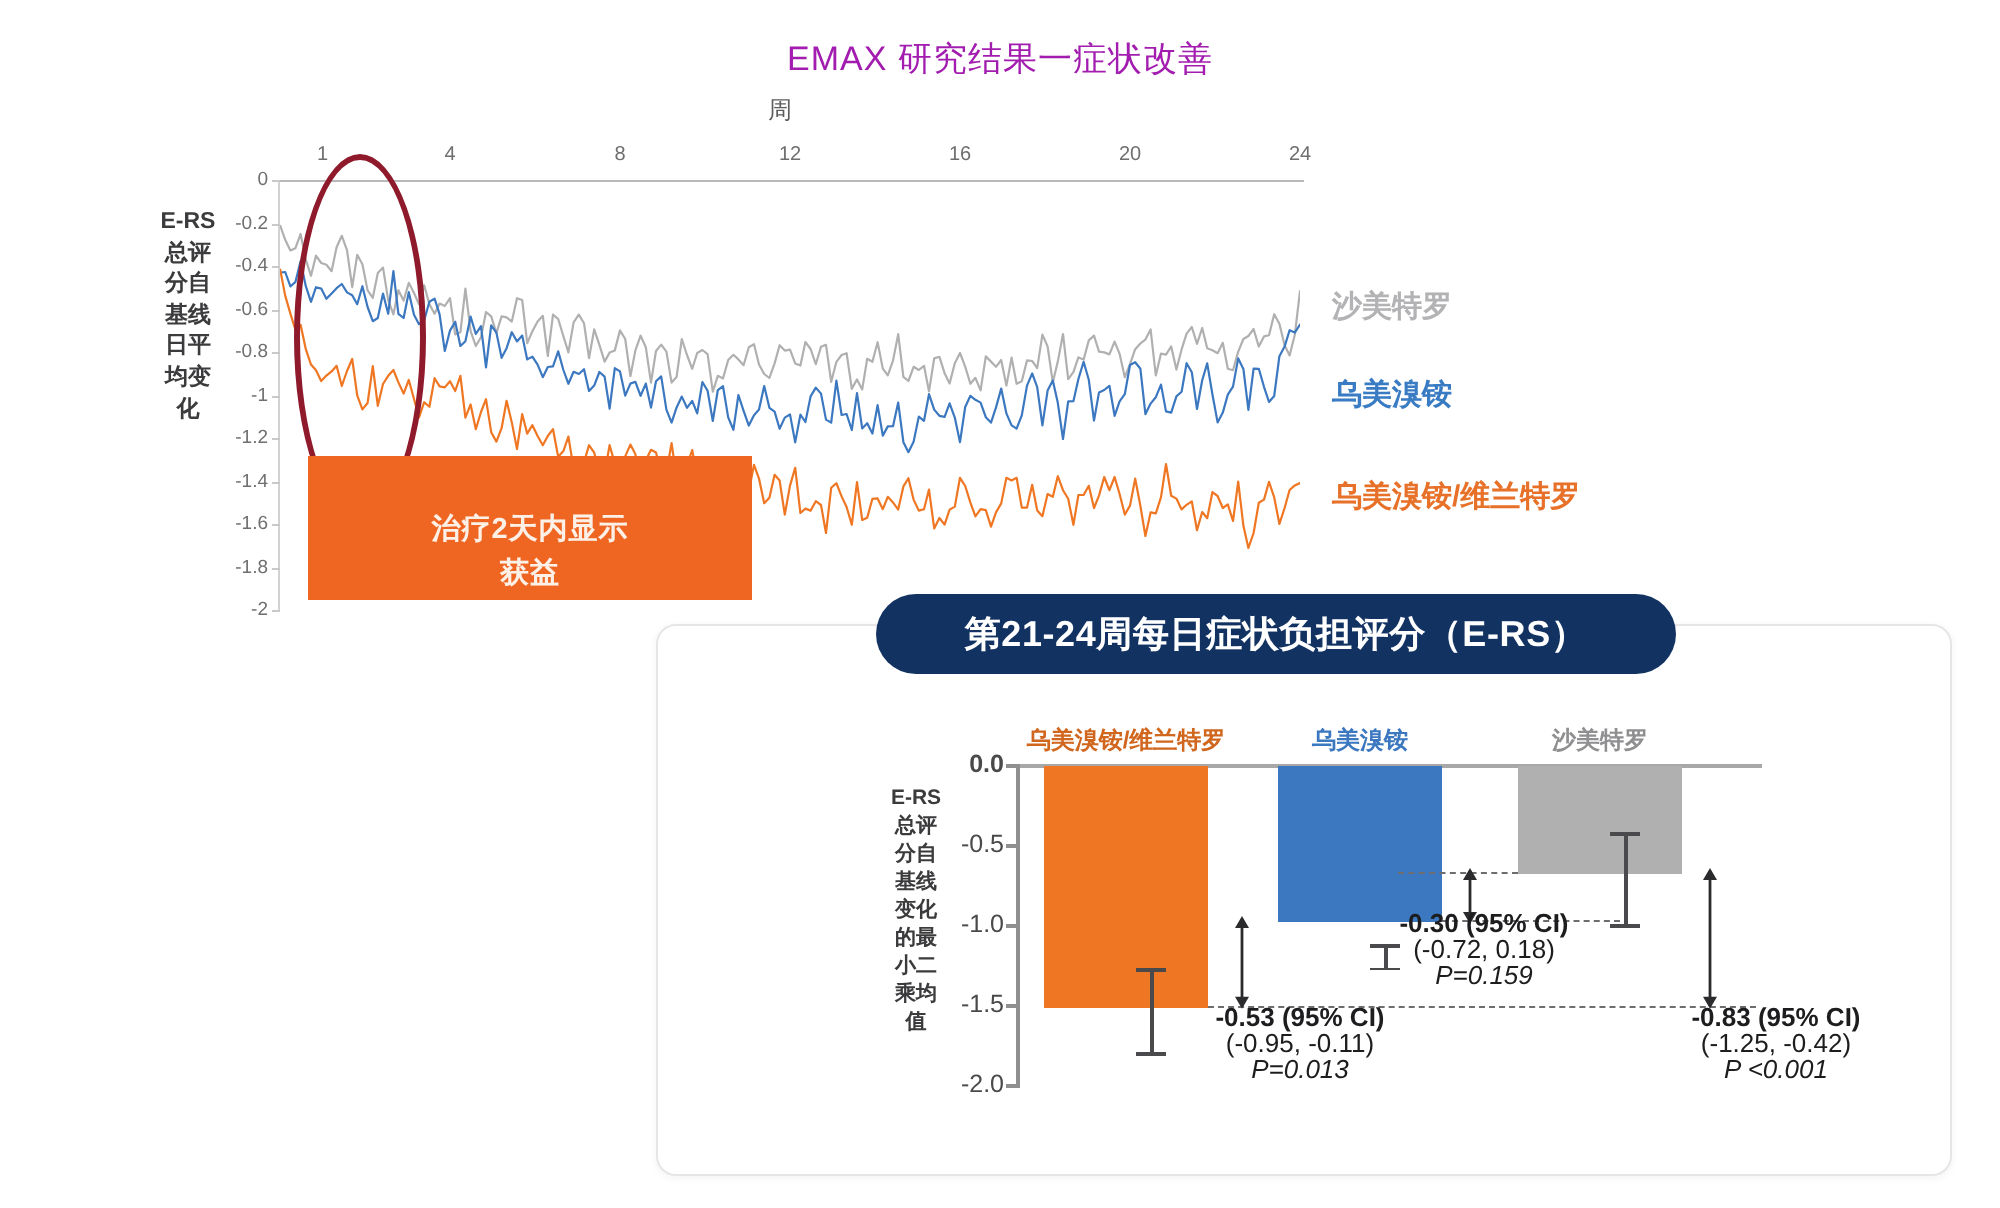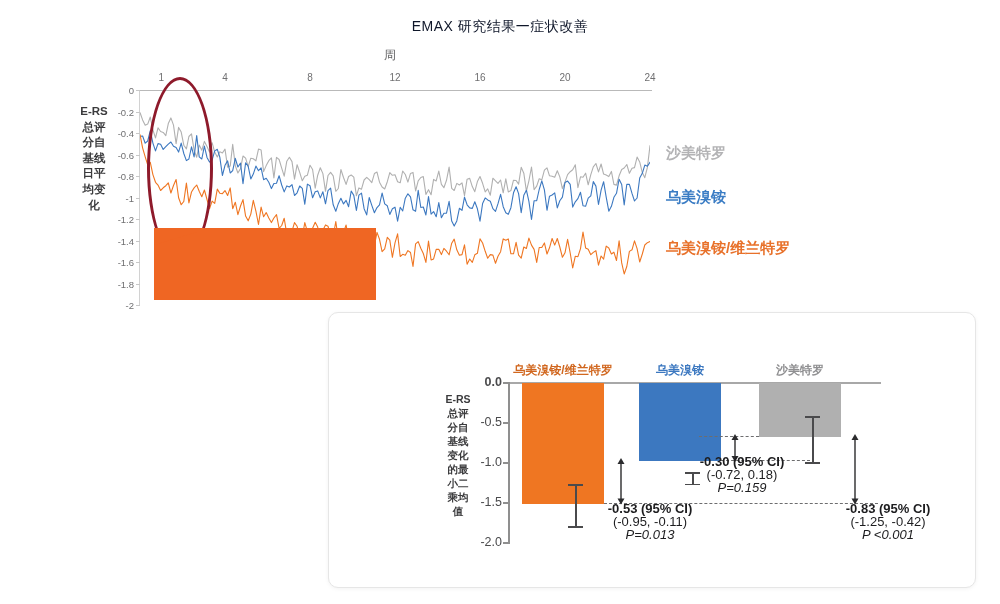--- a/index.html
+++ b/index.html
@@ -8,21 +8,21 @@
     background:#ffffff;
     font-family:"Liberation Sans","DejaVu Sans",sans-serif;
     overflow:hidden;
     position:relative;
   }
   #stage{position:absolute;left:0;top:0;width:1000px;height:604px;}
 
   
   .main-title{
     position:absolute;left:0;top:18px;width:1000px;text-align:center;
-    font-size:14px;color:#0f172a;letter-spacing:.5px;
+    font-size:17px;color:#a21caf;letter-spacing:.5px;
     font-family:"Liberation Sans","DejaVu Sans",sans-serif;
   }
   .weeks-label{
     position:absolute;left:330px;top:47px;width:120px;text-align:center;
     font-size:12px;color:#5d5d5f;
   }
 
   
   .top-chart{position:absolute;left:0;top:0;width:1000px;height:320px;}
   .top-plot{position:absolute;left:140px;top:90px;width:510px;height:215px;}
@@ -190,29 +190,36 @@
         <polyline points="0.0,46.3 2.6,46.0 5.2,53.2 7.7,51.0 10.3,40.6 12.9,53.1 15.5,60.9 18.0,53.6 20.6,54.3 23.2,59.4 25.8,56.7 28.3,54.1 30.9,52.0 33.5,56.2 36.1,57.6 38.6,62.1 41.2,53.1 43.8,63.5 46.4,70.6 48.9,69.0 51.5,56.8 54.1,66.9 56.7,45.6 59.2,66.9 61.8,69.0 64.4,56.1 67.0,67.4 69.5,72.1 72.1,70.1 74.7,60.9 77.3,59.3 79.8,67.2 82.4,85.5 85.0,75.3 87.6,70.9 90.2,83.0 92.7,80.6 95.3,68.3 97.9,77.0 100.5,73.1 103.0,93.7 105.6,72.7 108.2,76.3 110.8,88.9 113.3,84.1 115.9,76.1 118.5,80.7 121.1,77.8 123.6,89.7 126.2,88.3 128.8,92.3 131.4,98.6 133.9,93.5 136.5,93.2 139.1,85.7 141.7,95.0 144.2,101.9 146.8,95.9 149.4,97.0 152.0,94.6 154.5,105.5 157.1,102.8 159.7,96.0 162.3,98.3 164.8,114.3 167.4,94.1 170.0,95.7 172.6,107.8 175.2,101.8 177.7,100.9 180.3,107.9 182.9,101.8 185.5,113.8 188.0,100.6 190.6,98.2 193.2,114.8 195.8,121.3 198.3,113.7 200.9,108.3 203.5,113.9 206.1,110.4 208.6,116.7 211.2,101.0 213.8,105.4 216.4,120.5 218.9,105.1 221.5,103.1 224.1,118.7 226.7,124.9 229.2,107.5 231.8,115.4 234.4,122.8 237.0,117.6 239.5,114.8 242.1,103.0 244.7,113.9 247.3,115.8 249.8,124.4 252.4,118.8 255.0,117.2 257.6,131.2 260.2,117.3 262.7,121.0 265.3,108.2 267.9,103.8 270.5,106.8 273.0,119.8 275.6,121.3 278.2,100.3 280.8,117.5 283.3,117.0 285.9,125.0 288.5,106.6 291.1,124.2 293.6,121.6 296.2,126.8 298.8,112.6 301.4,127.8 303.9,123.2 306.5,123.1 309.1,111.3 311.7,131.1 314.2,136.1 316.8,130.9 319.4,118.3 322.0,120.4 324.5,107.1 327.1,114.8 329.7,117.9 332.3,118.4 334.8,111.7 337.4,118.8 340.0,131.1 342.6,113.5 345.2,107.9 347.7,109.9 350.3,111.3 352.9,118.6 355.5,121.3 358.0,113.7 360.6,104.3 363.2,116.7 365.8,122.7 368.3,124.3 370.9,117.7 373.5,102.8 376.1,96.7 378.6,103.6 381.2,122.7 383.8,105.3 386.4,100.2 388.9,111.4 391.5,129.5 394.1,110.7 396.7,110.6 399.2,99.5 401.8,90.9 404.4,99.9 407.0,120.3 409.5,106.2 412.1,105.0 414.7,102.9 417.3,117.9 419.8,110.7 422.4,107.1 425.0,92.5 427.6,91.1 430.2,94.4 432.7,117.1 435.3,111.8 437.9,108.6 440.5,102.3 443.0,115.7 445.6,116.3 448.2,108.2 450.8,105.9 453.3,91.6 455.9,96.1 458.5,114.5 461.1,100.1 463.6,91.7 466.2,107.1 468.8,121.2 471.4,116.3 473.9,107.3 476.5,103.3 479.1,89.2 481.7,94.5 484.2,114.9 486.8,94.3 489.4,94.4 492.0,103.4 494.5,111.0 497.1,108.0 499.7,88.1 502.3,83.3 504.8,75.1 507.4,76.3 510.0,72.3 512.6,70.7" fill="none" stroke="#3c78c0" stroke-width="1.1" stroke-linejoin="round"></polyline>
         <polyline points="0.0,44.4 2.6,57.8 5.2,66.8 7.7,74.9 10.3,72.4 12.9,84.6 15.5,92.3 18.0,95.1 20.6,100.5 23.2,97.8 25.8,95.7 28.3,92.9 30.9,103.0 33.5,95.5 36.1,89.5 38.6,107.7 41.2,114.7 43.8,111.5 46.4,93.1 48.9,112.9 51.5,102.0 54.1,97.9 56.7,95.0 59.2,101.2 61.8,106.8 64.4,100.0 67.0,109.5 69.5,118.7 72.1,111.1 74.7,113.4 77.3,99.1 79.8,103.2 82.4,103.7 85.0,100.6 87.6,105.5 90.2,97.9 92.7,118.8 95.3,112.2 97.9,124.6 100.5,116.0 103.0,109.6 105.6,126.1 108.2,130.8 110.8,124.1 113.3,110.4 115.9,121.2 118.5,134.5 121.1,117.1 123.6,126.8 126.2,122.6 128.8,128.0 131.4,132.6 133.9,128.0 136.5,124.6 139.1,138.4 141.7,135.5 144.2,128.3 146.8,144.2 149.4,145.1 152.0,141.2 154.5,132.6 157.1,136.3 159.7,146.1 162.3,146.7 164.8,132.6 167.4,141.7 170.0,148.5 172.6,138.2 175.2,132.3 177.7,137.1 180.3,151.9 182.9,140.3 185.5,134.9 188.0,136.2 190.6,146.4 193.2,146.0 195.8,131.6 198.3,149.3 200.9,151.1 203.5,142.5 206.1,135.0 208.6,149.0 211.2,149.3 213.8,144.2 216.4,143.8 218.9,151.0 221.5,157.5 224.1,158.2 226.7,151.6 229.2,155.5 231.8,154.3 234.4,155.6 237.0,142.4 239.5,149.3 242.1,161.6 244.7,158.9 247.3,147.4 249.8,150.2 252.4,167.3 255.0,152.8 257.6,143.9 260.2,166.5 262.7,164.3 265.3,165.3 267.9,160.6 270.5,162.5 273.0,176.5 275.6,153.9 278.2,151.6 280.8,158.2 283.3,163.5 285.9,172.4 288.5,151.1 291.1,170.0 293.6,168.9 296.2,159.4 298.8,159.2 301.4,164.6 303.9,158.4 306.5,161.2 309.1,164.8 311.7,153.2 314.2,149.1 316.8,159.8 319.4,165.3 322.0,164.6 324.5,154.8 327.1,174.2 329.7,169.0 332.3,172.3 334.8,164.8 337.4,163.3 340.0,148.9 342.6,153.0 345.2,161.3 347.7,168.2 350.3,164.6 352.9,165.1 355.5,173.3 358.0,166.2 360.6,161.7 363.2,148.9 365.8,150.2 368.3,148.9 370.9,163.8 373.5,163.8 376.1,152.4 378.6,165.2 381.2,168.1 383.8,157.0 386.4,158.4 388.9,148.1 391.5,155.1 394.1,159.4 396.7,172.4 399.2,157.5 401.8,157.5 404.4,152.9 407.0,164.0 409.5,157.8 412.1,148.5 414.7,155.1 417.3,148.5 419.8,157.0 422.4,167.3 425.0,162.8 427.6,149.3 430.2,163.0 432.7,178.0 435.3,166.2 437.9,166.7 440.5,158.6 443.0,142.0 445.6,157.9 448.2,159.3 450.8,164.7 453.3,162.4 455.9,160.7 458.5,175.1 461.1,166.0 463.6,169.1 466.2,156.1 468.8,158.0 471.4,164.0 473.9,162.2 476.5,170.5 479.1,150.8 481.7,172.9 484.2,184.0 486.8,176.5 489.4,161.4 492.0,159.8 494.5,150.9 497.1,158.7 499.7,172.0 502.3,164.0 504.8,155.0 507.4,152.7 510.0,151.5 512.6,155.6" fill="none" stroke="#ef7622" stroke-width="1.1" stroke-linejoin="round"></polyline>
       </svg>
 
     <div class="ellipse-highlight"></div>
 
     <div class="callout">
       <svg class="callout-shape" viewBox="0 0 222 72" preserveAspectRatio="none">
         <polygon points="0,17 0,72 222,72 222,23 43,23 43,4" fill="#ef6623"></polygon>
       </svg>
+      <div class="callout-text">
+        <span>治疗2天内显示</span><br>
+        <span>获益</span>
+      </div>
     </div>
 
     <div class="series-label lbl-sal">沙美特罗</div>
     <div class="series-label lbl-umec">乌美溴铵</div>
     <div class="series-label lbl-umecvil">乌美溴铵/维兰特罗</div>
   </div>
 
   <div class="inset-card"></div>
 
+  <div class="banner">
+    <span class="banner-text">第21-24周每日症状负担评分（E-RS）</span>
+  </div>
 
   <div class="bar-ylabel">
     <div>E-RS</div>
     <div>总评</div>
     <div>分自</div>
     <div>基线</div>
     <div>变化</div>
     <div>的最</div>
     <div>小二</div>
     <div>乘均</div>

